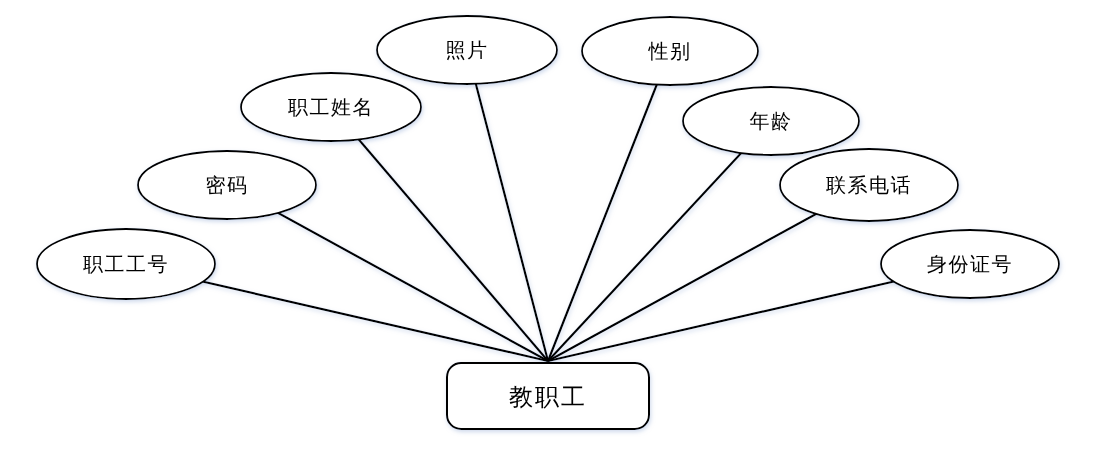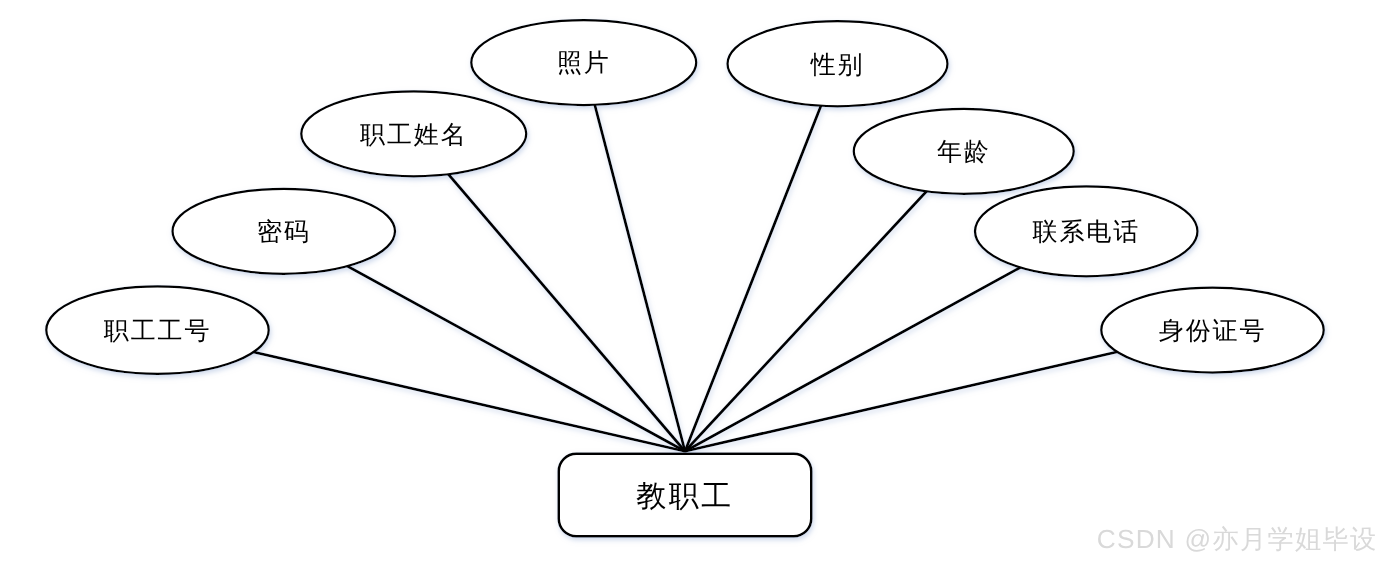--- a/index.html
+++ b/index.html
@@ -72,14 +72,13 @@
       <text x="126" y="264" dy="0.36em" text-anchor="middle" class="attr-label" fill="#000000">职工工号</text>
       <text x="227" y="185" dy="0.36em" text-anchor="middle" class="attr-label" fill="#000000">密码</text>
       <text x="331" y="107" dy="0.36em" text-anchor="middle" class="attr-label" fill="#000000">职工姓名</text>
       <text x="467" y="50" dy="0.36em" text-anchor="middle" class="attr-label" fill="#000000">照片</text>
       <text x="670" y="51" dy="0.36em" text-anchor="middle" class="attr-label" fill="#000000">性别</text>
       <text x="771" y="121" dy="0.36em" text-anchor="middle" class="attr-label" fill="#000000">年龄</text>
       <text x="869" y="185" dy="0.36em" text-anchor="middle" class="attr-label" fill="#000000">联系电话</text>
       <text x="970" y="264" dy="0.36em" text-anchor="middle" class="attr-label" fill="#000000">身份证号</text>
       <text x="548" y="396" dy="0.36em" text-anchor="middle" class="entity-label" fill="#000000">教职工</text>
     </svg>
-  <div class="watermark" style="color: rgb(217, 217, 217);">CSDN @亦月学姐毕设</div>
 </div>
 
 </body></html>

